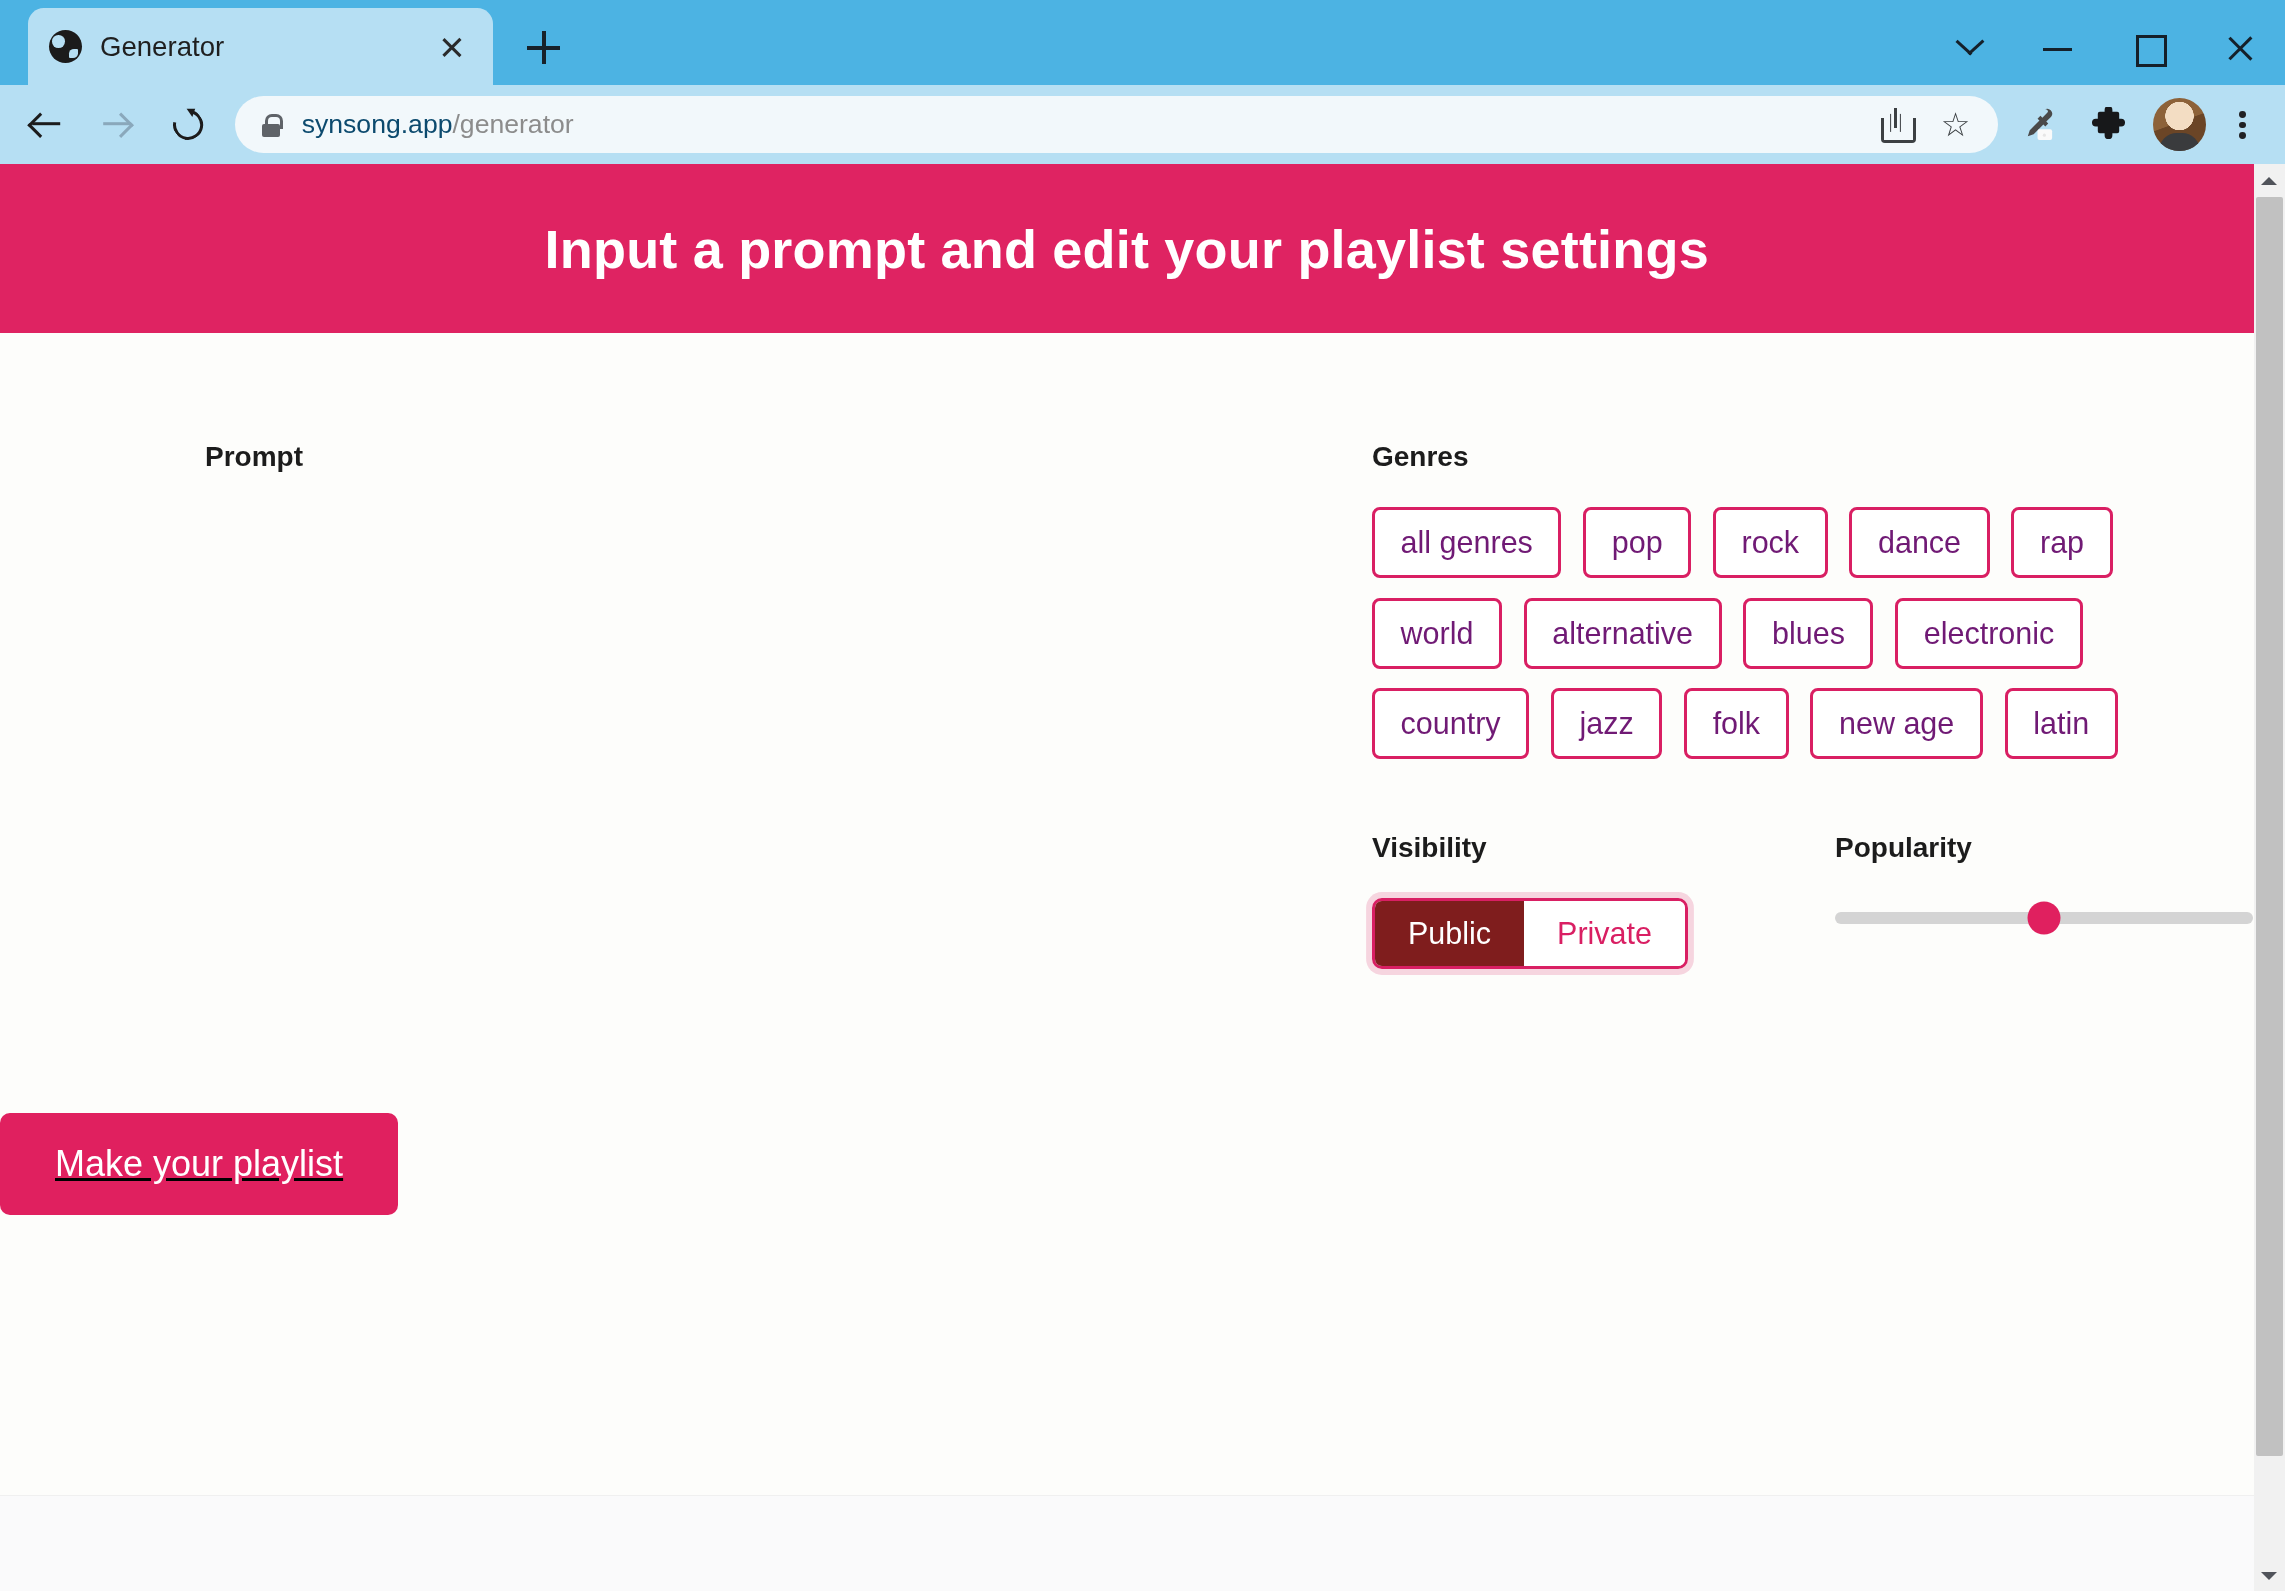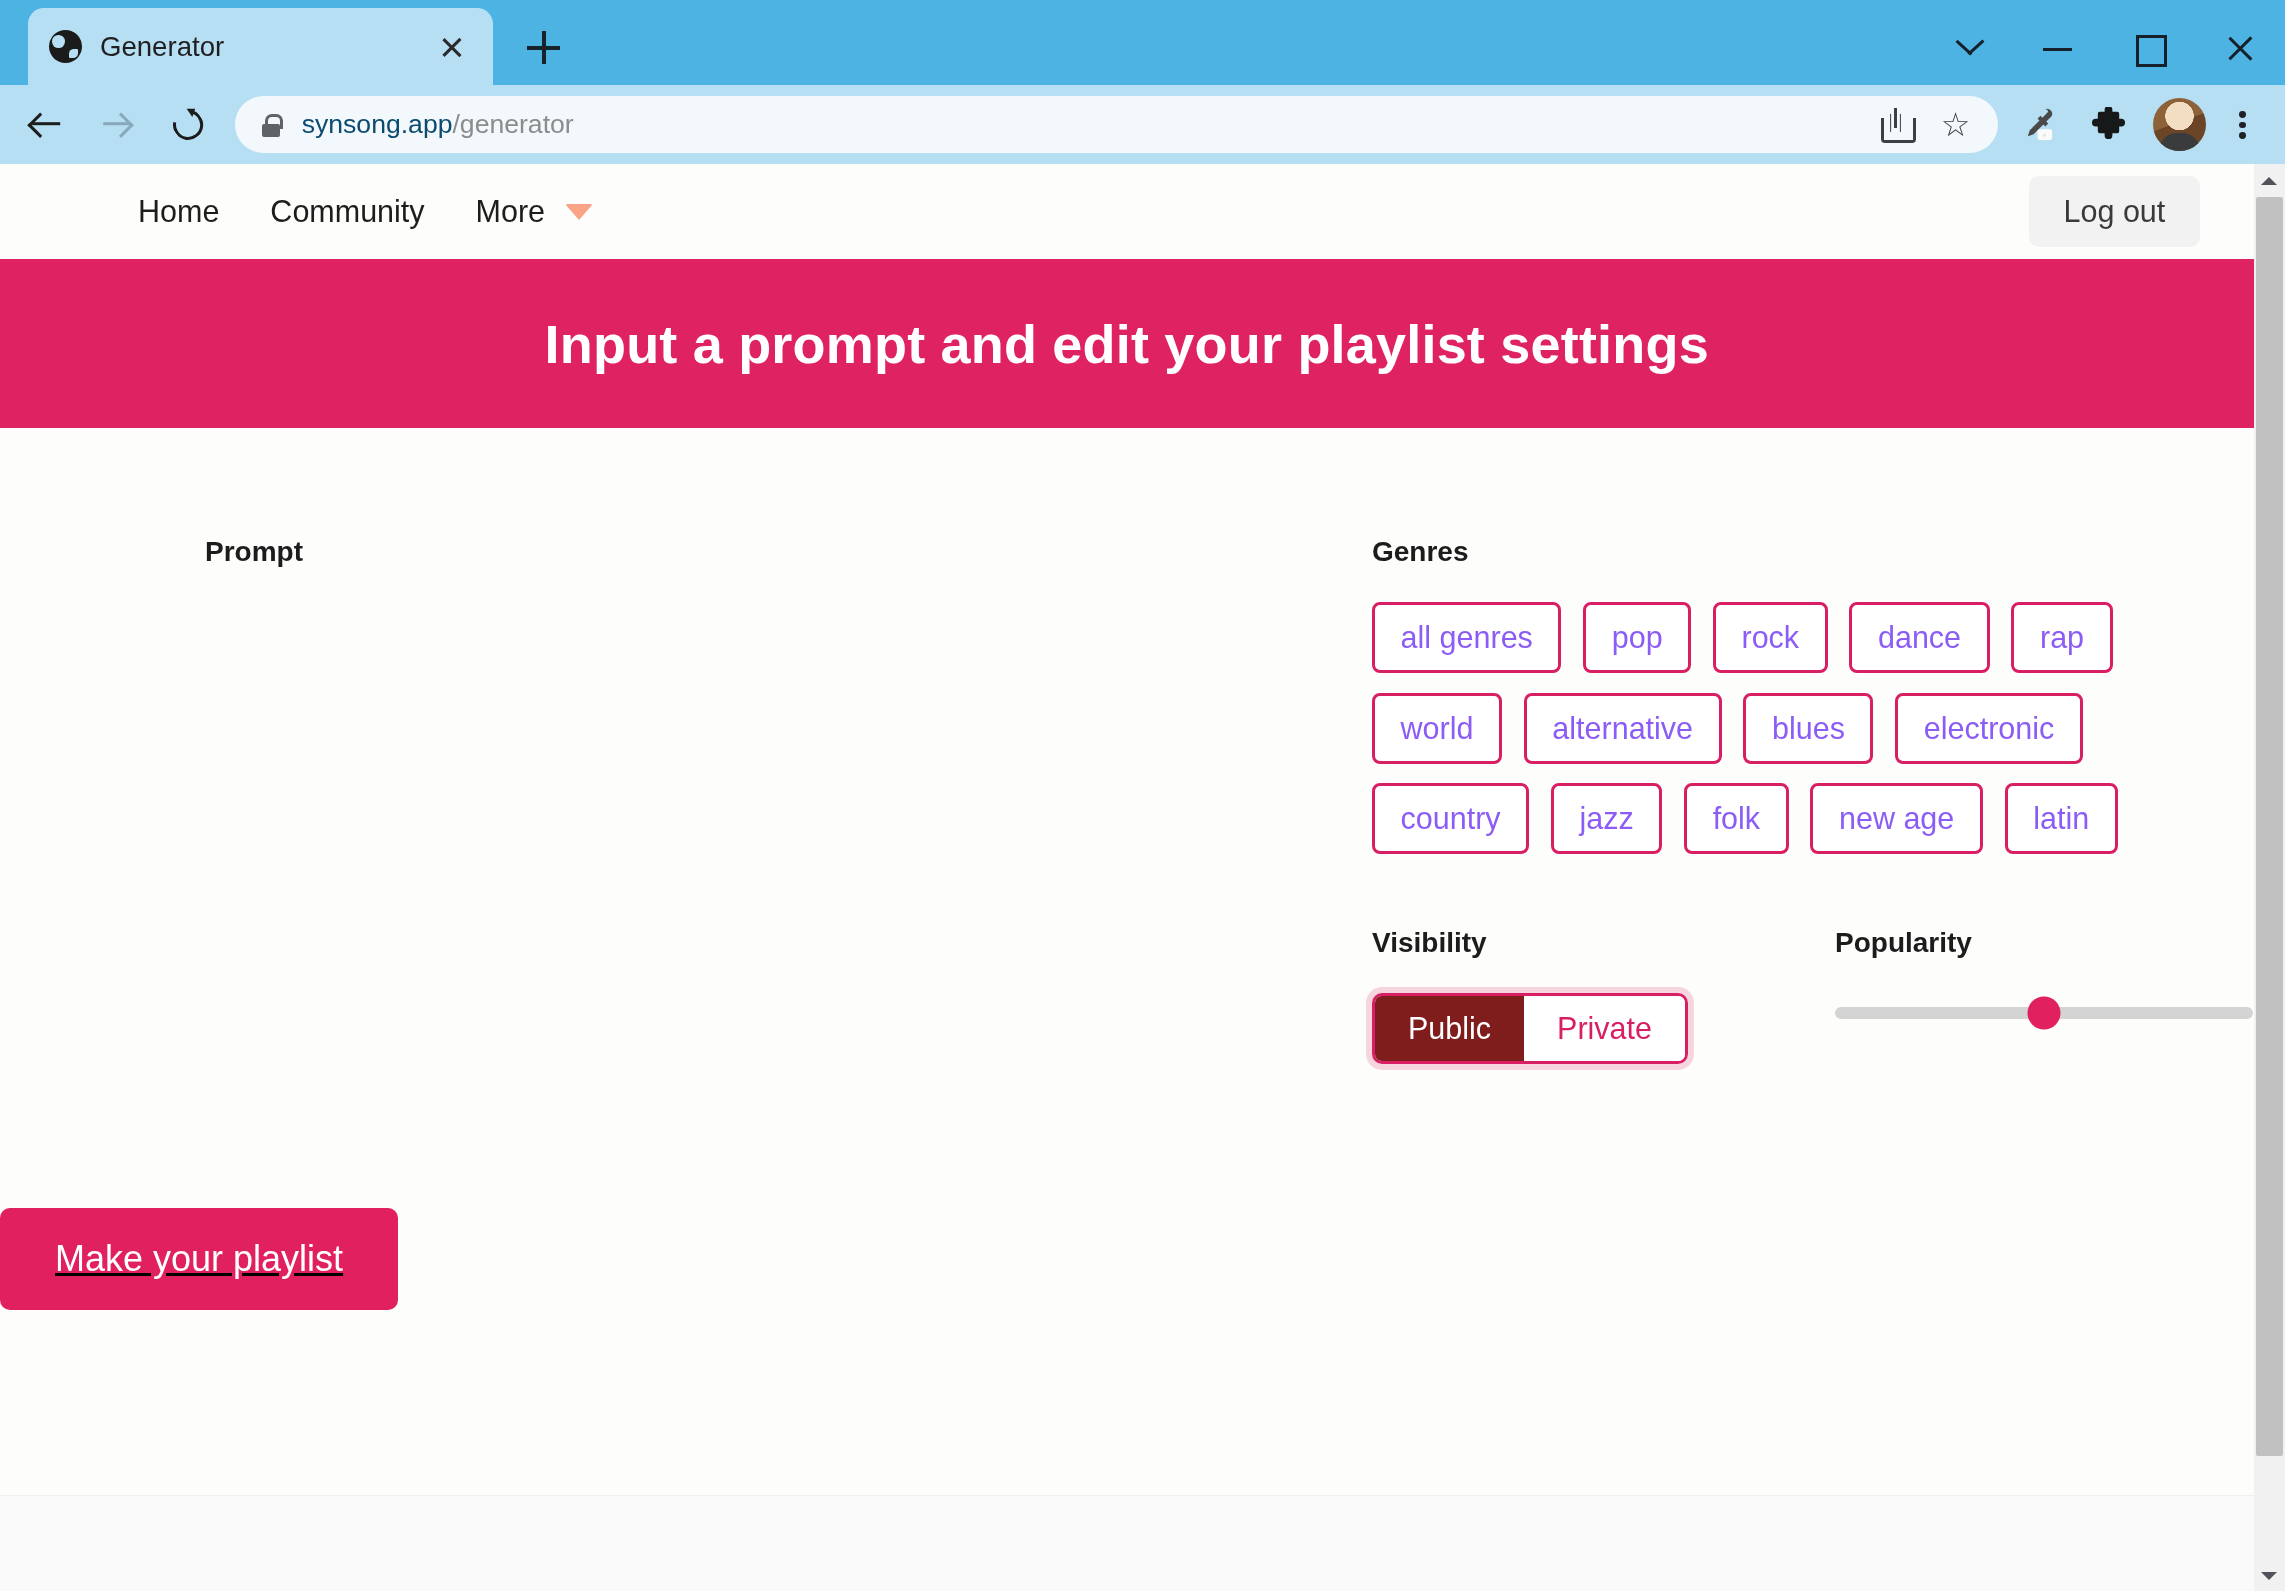--- a/index.html
+++ b/index.html
@@ -455,21 +455,21 @@
     pointer-events: none;
   }
 
   
   .chip-rows { display: flex; flex-direction: column; gap: 19.7px; }
   .chip-row { display: flex; gap: 21.7px; }
   .chip {
     border: 3px solid #d91f63;
     border-radius: 7.9px;
     background: #ffffff;
-    color: #8b5cf6;
+    color: #701a75;
     font-family: inherit;
     font-size: 30.5px;
     height: 71px;
     padding: 0 25.6px;
     display: inline-flex;
     align-items: center;
     justify-content: center;
     cursor: pointer;
     white-space: nowrap;
   }
@@ -648,30 +648,20 @@
     <div class="kebab">
         <span></span>
         <span></span>
         <span></span>
       </div>
   </div>
 
   <div class="viewport">
     <div class="page">
 
-      <div class="site-header">
-        <span class="nav-link">Home</span>
-        <span class="nav-link">Community</span>
-        <span class="more-wrap">
-          <span class="nav-link" style="margin-right:0">More</span>
-          <span class="chevron-down"></span>
-        </span>
-        <span class="spacer"></span>
-        <button class="logout-btn">Log out</button>
-      </div>
 
       <div class="hero">
         <div class="hero-title">Input a prompt and edit your playlist settings</div>
       </div>
 
       <div class="content">
         <div class="cols">
 
           <div class="col-left">
             <div class="section-title">Prompt</div>

